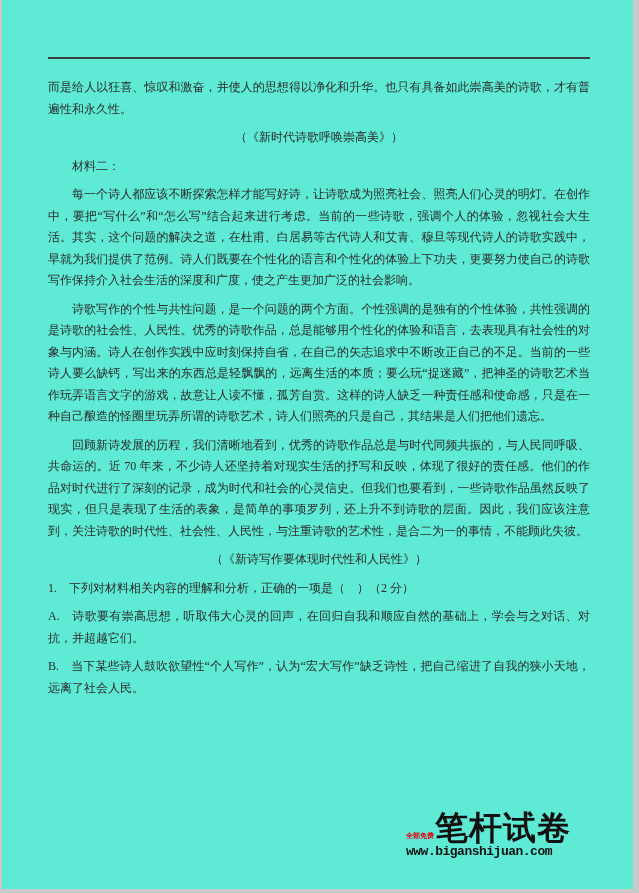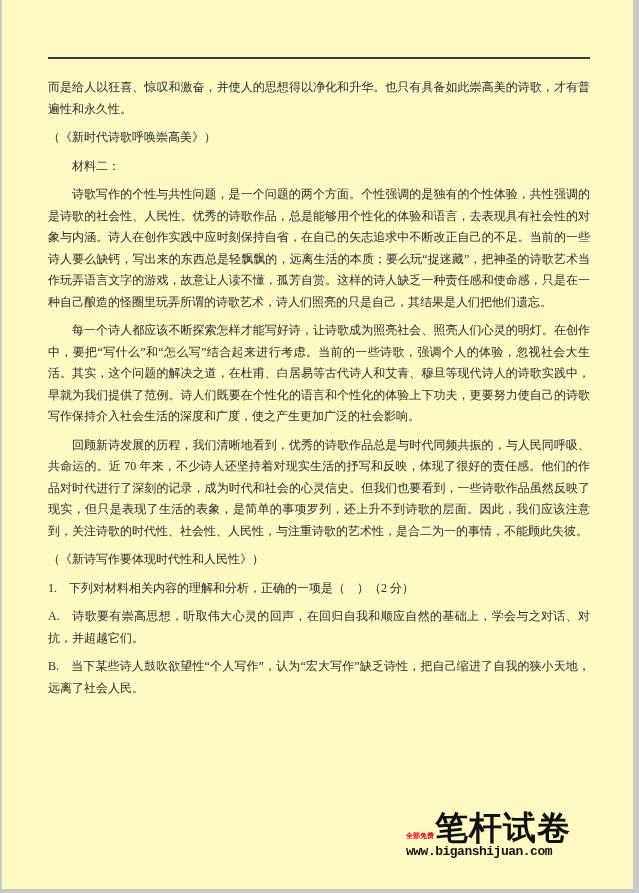--- a/index.html
+++ b/index.html
@@ -13,21 +13,21 @@
     background: #c9c9c9;
     font-family: "Liberation Serif", serif;
     overflow: hidden;
   }
   .page {
     position: absolute;
     left: 2px;
     top: 0;
     right: 6px;
     bottom: 4px;
-    background: #fef9c3;
+    background: #5eead4;
     overflow: hidden;
   }
   .content {
     margin: 0 43px 0 46px;
     color: #2b2b2b;
     font-size: 12px;
     line-height: 21.5px;
     text-align: justify;
   }
   .header-rule {
@@ -36,21 +36,21 @@
     margin-top: 57px;
   }
   .content p {
     margin: 0 0 7px 0;
   }
   .content p.first {
     margin-top: 18px;
   }
   .indent { text-indent: 2em; }
   .noindent { text-indent: 0; }
-  .source { text-align: left; text-indent: 0; }
+  .source { text-align: center; text-indent: 0; }
 
   .watermark {
     position: absolute;
     left: 404px;
     top: 811px;
     color: #111111;
   }
   .brand-line {
     display: flex;
     align-items: flex-end;
@@ -87,23 +87,23 @@
   <div class="content">
     <div class="header-rule"></div>
 
     <p class="noindent first">而是给人以狂喜、惊叹和激奋，并使人的思想得以净化和升华。也只有具备如此崇高美的诗歌，才有普遍性和永久性。</p>
 
     <p class="source">（《新时代诗歌呼唤崇高美》）</p>
 
     <p class="indent">材料二：</p>
 
 
+    <p class="indent">每一个诗人都应该不断探索怎样才能写好诗，让诗歌成为照亮社会、照亮人们心灵的明灯。在创作中，要把“写什么”和“怎么写”结合起来进行考虑。当前的一些诗歌，强调个人的体验，忽视社会大生活。其实，这个问题的解决之道，在杜甫、白居易等古代诗人和艾青、穆旦等现代诗人的诗歌实践中，早就为我们提供了范例。诗人们既要在个性化的语言和个性化的体验上下功夫，更要努力使自己的诗歌写作保持介入社会生活的深度和广度，使之产生更加广泛的社会影响。</p>
+
     <p class="indent">诗歌写作的个性与共性问题，是一个问题的两个方面。个性强调的是独有的个性体验，共性强调的是诗歌的社会性、人民性。优秀的诗歌作品，总是能够用个性化的体验和语言，去表现具有社会性的对象与内涵。诗人在创作实践中应时刻保持自省，在自己的矢志追求中不断改正自己的不足。当前的一些诗人要么缺钙，写出来的东西总是轻飘飘的，远离生活的本质；要么玩“捉迷藏”，把神圣的诗歌艺术当作玩弄语言文字的游戏，故意让人读不懂，孤芳自赏。这样的诗人缺乏一种责任感和使命感，只是在一种自己酿造的怪圈里玩弄所谓的诗歌艺术，诗人们照亮的只是自己，其结果是人们把他们遗忘。</p>
-
-    <p class="indent">每一个诗人都应该不断探索怎样才能写好诗，让诗歌成为照亮社会、照亮人们心灵的明灯。在创作中，要把“写什么”和“怎么写”结合起来进行考虑。当前的一些诗歌，强调个人的体验，忽视社会大生活。其实，这个问题的解决之道，在杜甫、白居易等古代诗人和艾青、穆旦等现代诗人的诗歌实践中，早就为我们提供了范例。诗人们既要在个性化的语言和个性化的体验上下功夫，更要努力使自己的诗歌写作保持介入社会生活的深度和广度，使之产生更加广泛的社会影响。</p>
 
     <p class="indent">回顾新诗发展的历程，我们清晰地看到，优秀的诗歌作品总是与时代同频共振的，与人民同呼吸、共命运的。近 70 年来，不少诗人还坚持着对现实生活的抒写和反映，体现了很好的责任感。他们的作品对时代进行了深刻的记录，成为时代和社会的心灵信史。但我们也要看到，一些诗歌作品虽然反映了现实，但只是表现了生活的表象，是简单的事项罗列，还上升不到诗歌的层面。因此，我们应该注意到，关注诗歌的时代性、社会性、人民性，与注重诗歌的艺术性，是合二为一的事情，不能顾此失彼。</p>
 
     <p class="source">（《新诗写作要体现时代性和人民性》）</p>
 
     <p class="noindent">1.　下列对材料相关内容的理解和分析，正确的一项是（　）（2 分）</p>
 
     <p class="noindent">A.　诗歌要有崇高思想，听取伟大心灵的回声，在回归自我和顺应自然的基础上，学会与之对话、对抗，并超越它们。</p>
 
     <p class="noindent">B.　当下某些诗人鼓吹欲望性“个人写作”，认为“宏大写作”缺乏诗性，把自己缩进了自我的狭小天地，远离了社会人民。</p>

